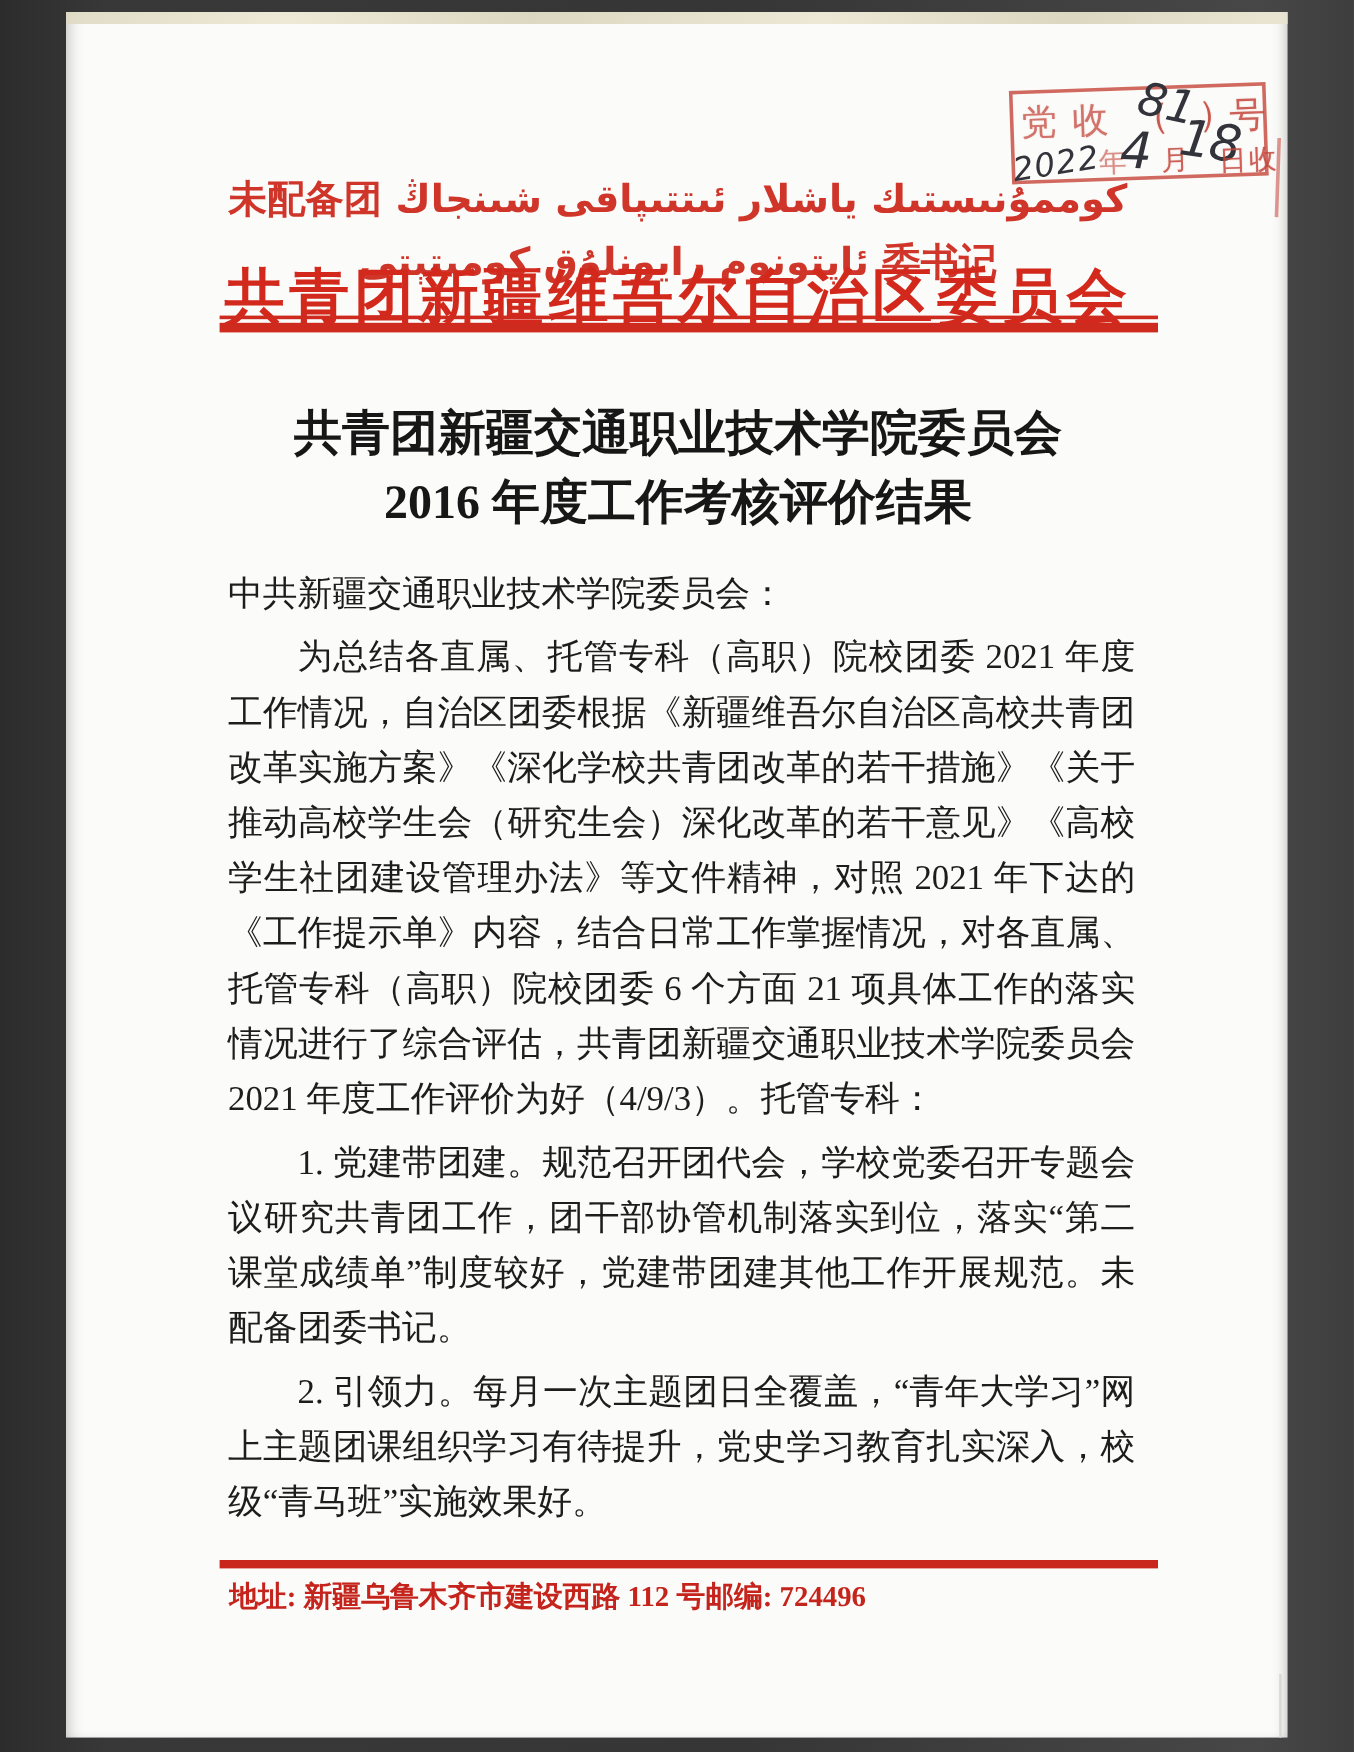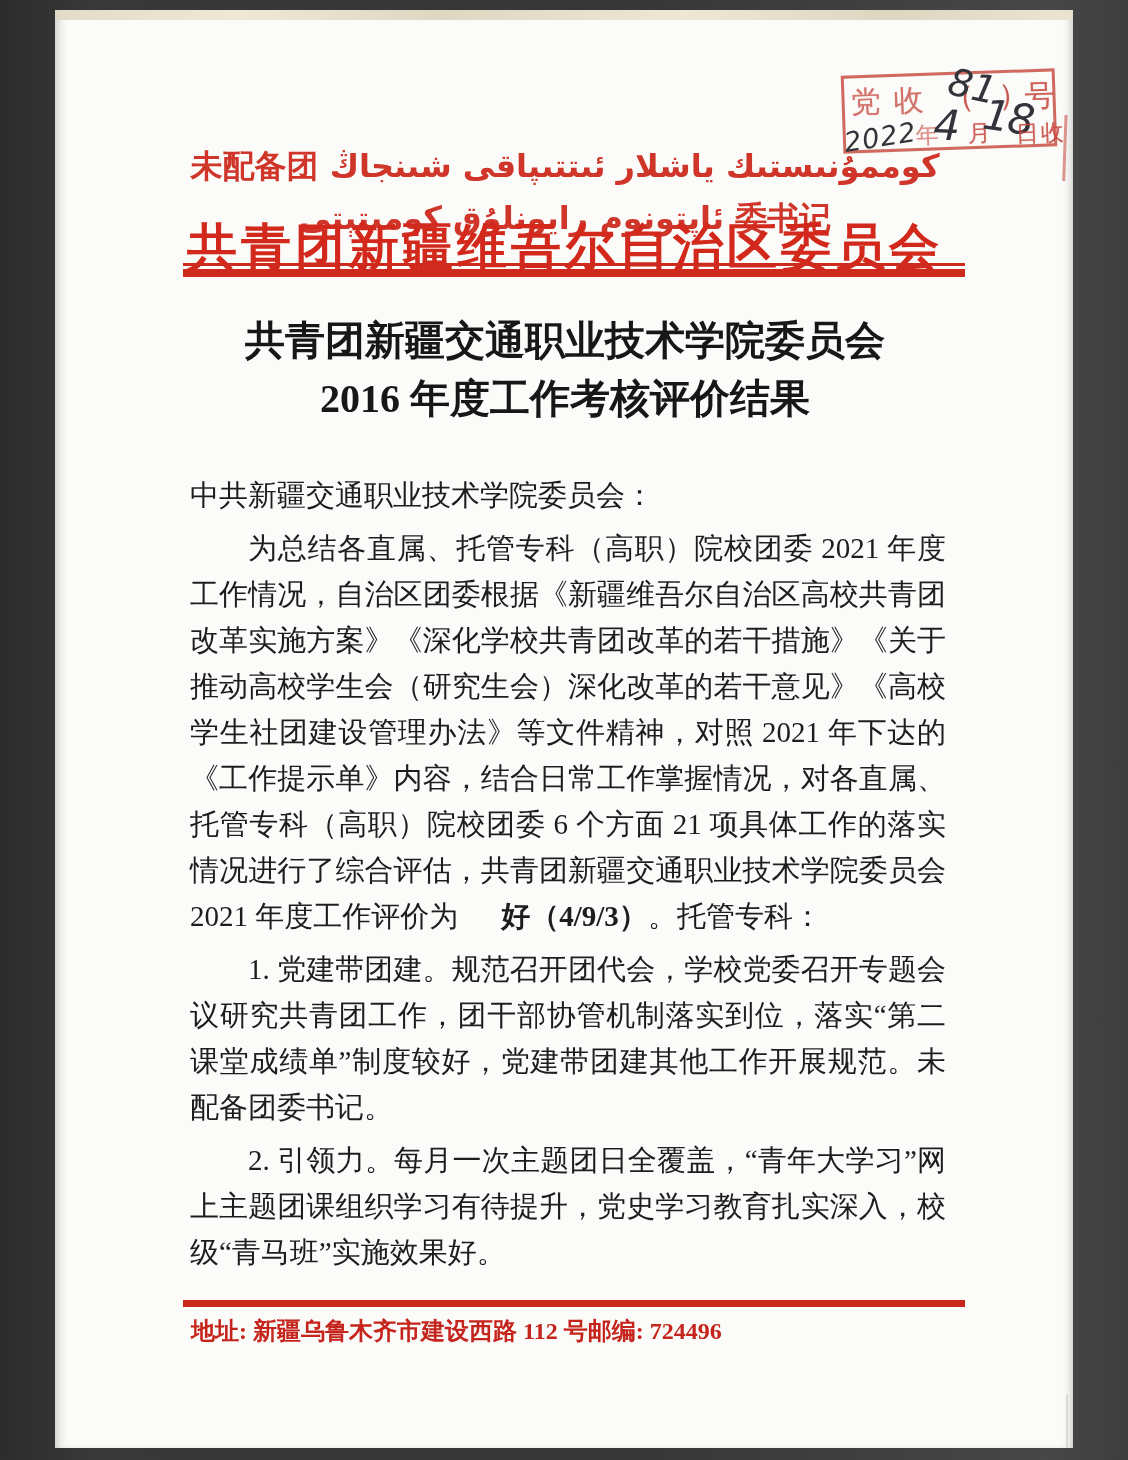--- a/index.html
+++ b/index.html
@@ -57,34 +57,34 @@
     text-align:center; font-size:50px; font-weight:bold; letter-spacing:4px;
     color:#d3291d; line-height:58px;margin-top:20px;
   }
   .header-divider{ position:absolute; left:128px; top:253px; width:782px; }
   .header-divider .thin { height:3px; background:#cf2a1e; }
   .header-divider .gap  { height:3px; }
   .header-divider .thick{ height:8px; background:#cf2a1e; }
 
   
   .doc-title{
-    position:absolute; left:130px; top:302px; width:760px;
+    position:absolute; left:130px; top:322px; width:760px;
     text-align:center; font-size:40px; font-weight:bold; color:#171717; line-height:58px;
   }
 
   
   .body-text{
     position:absolute; left:135px; top:462px; width:756px;
     font-size:29px; line-height:46px; color:#1d1d1d;
     text-align:justify; text-justify:inter-ideograph;
   }
   .body-text p{ text-indent:2em; }
   .body-text p + p{ margin-top:7px; }
   .body-text p.salutation{ text-indent:0;font-family:Liberation Serif, serif; }
-  .body-text b{ font-weight:bold;margin-left:43px; }
+  .body-text b{ font-weight:normal; }
 
   
   .footer-divider{ position:absolute; left:128px; top:1290px; width:782px; height:7px; background:#c9261c; }
   .footer-row{
     position:absolute; left:128px; top:1306px; width:782px;
     display:flex; justify-content:flex-start; align-items:flex-start;
     color:#c5241c; font-weight:bold; font-size:24px; line-height:30px;font-family:Liberation Serif, serif;
   }
   .footer-row .addr{ padding-left:8px; }
 </style>

